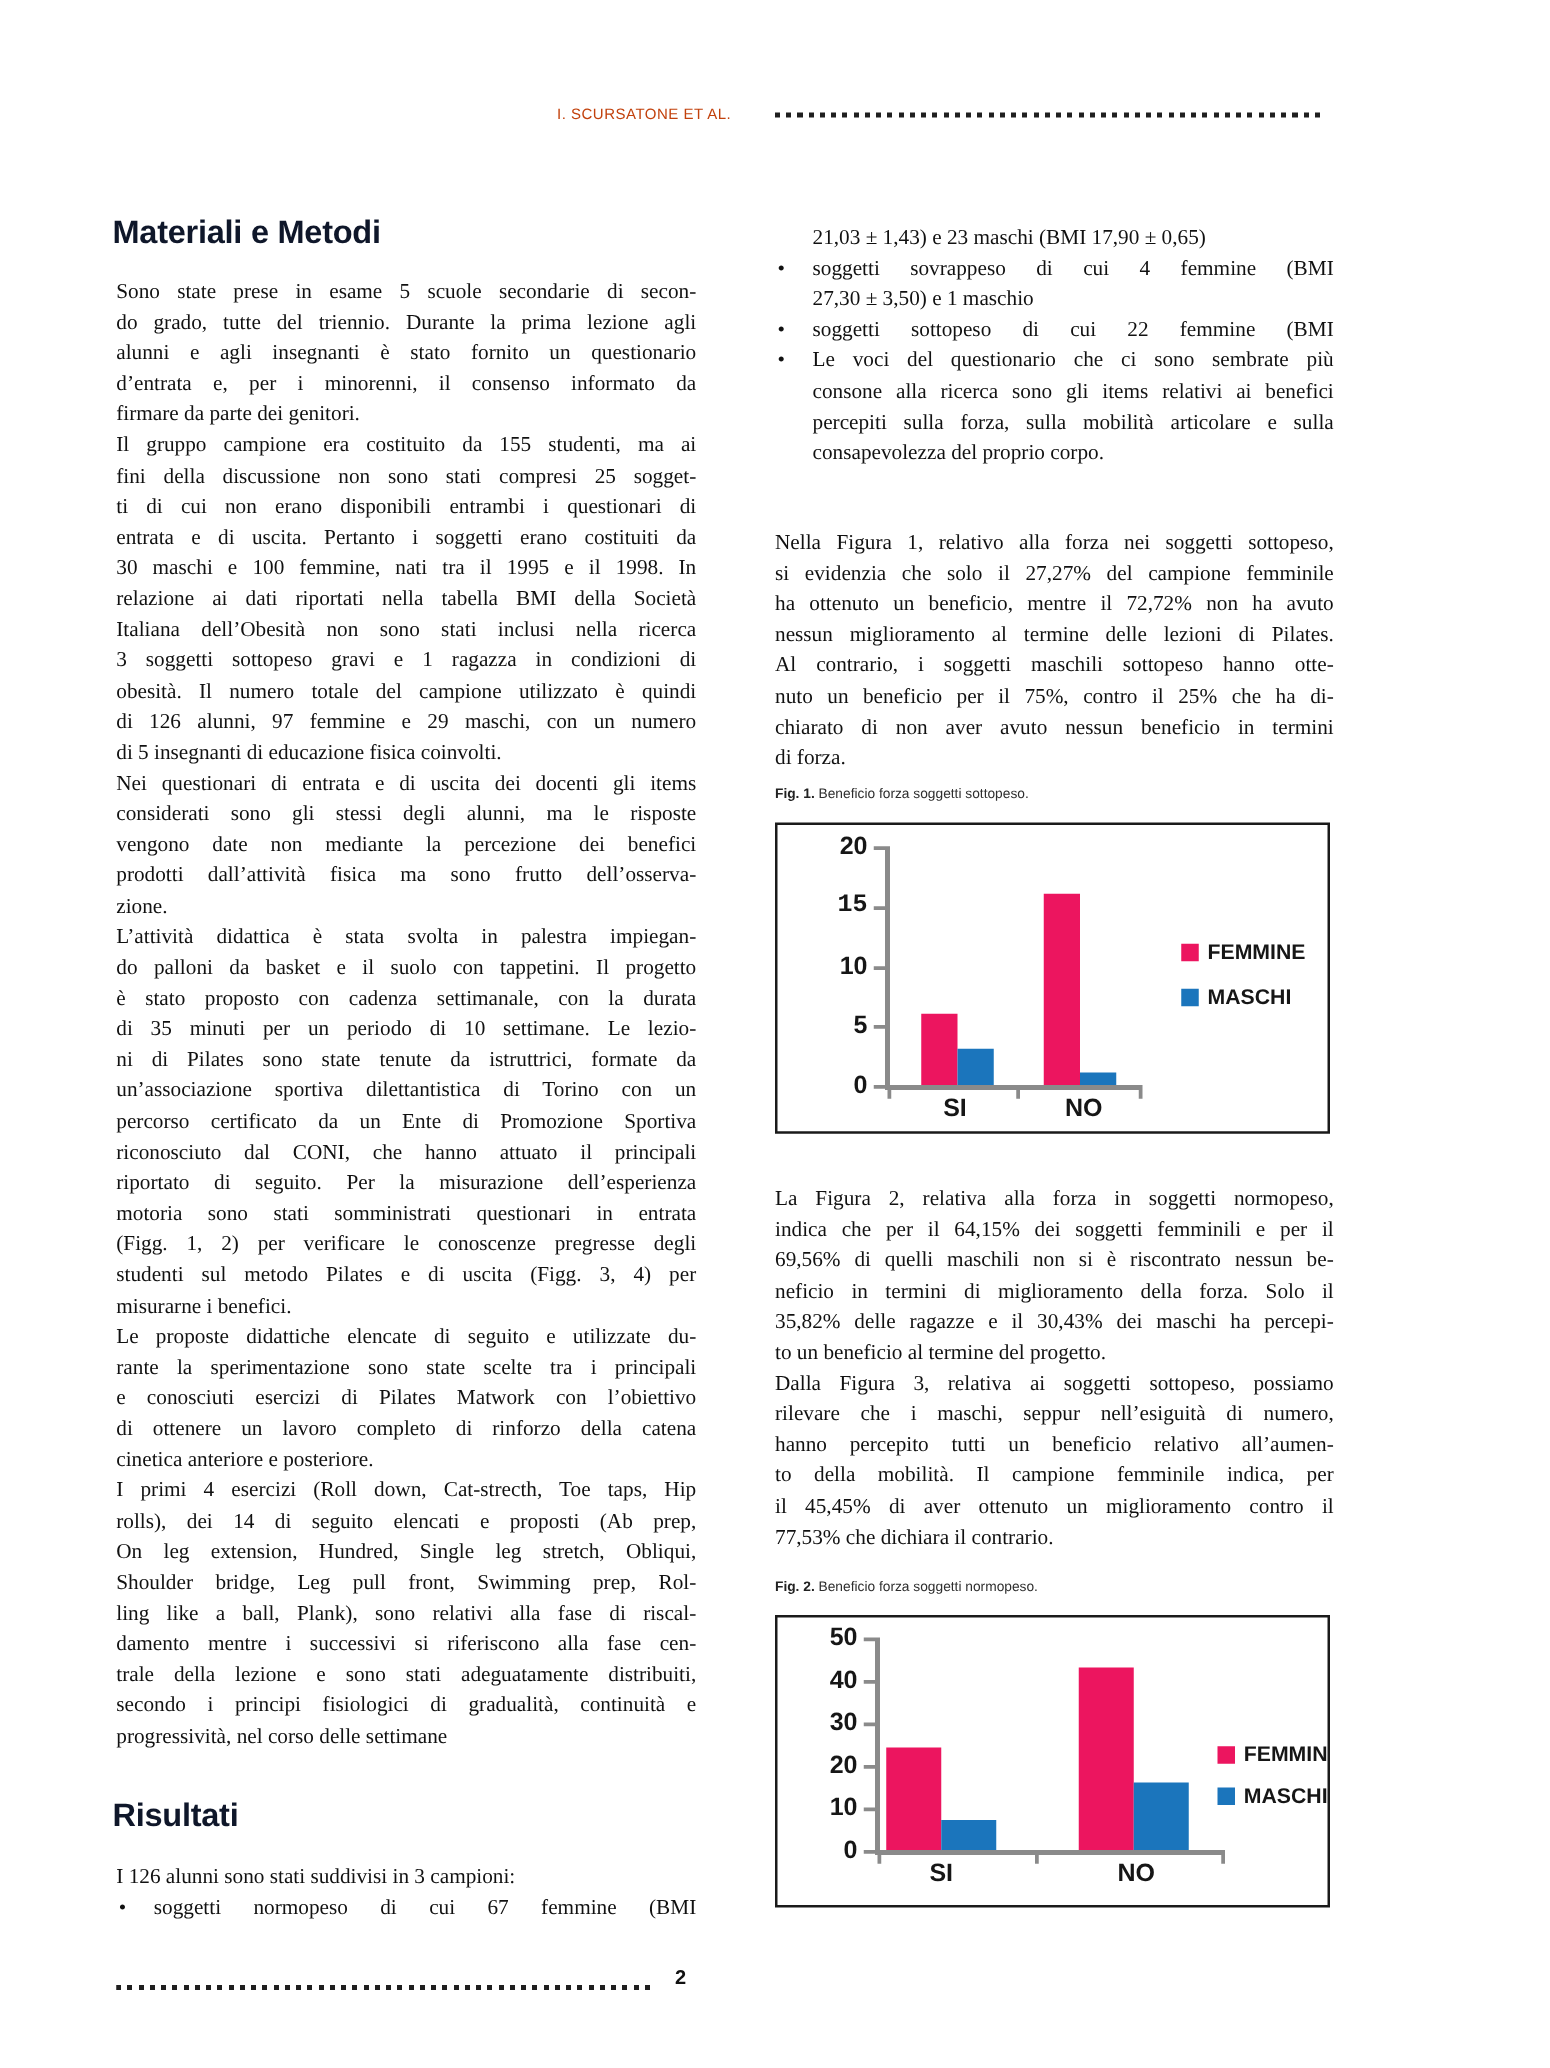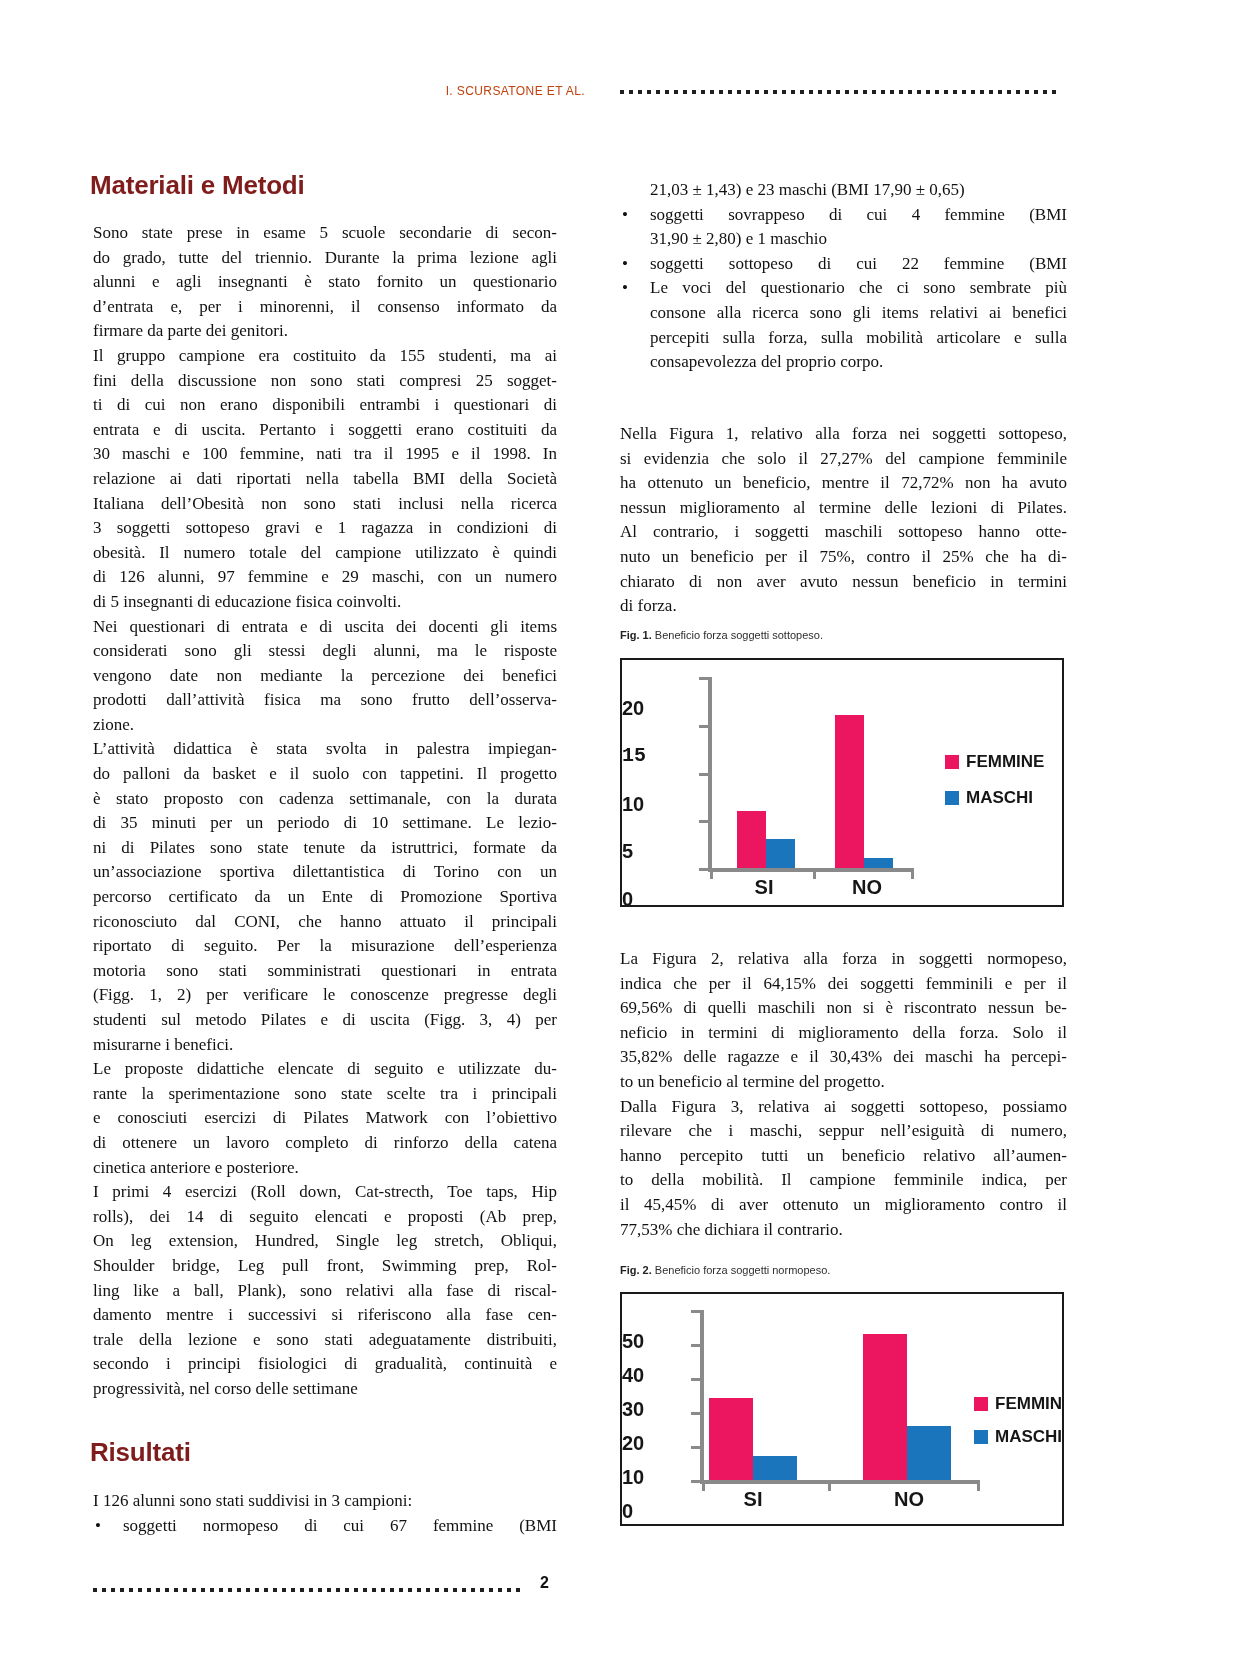--- a/index.html
+++ b/index.html
@@ -13,38 +13,38 @@
   .run-head{left:330px;top:84px;width:255px;text-align:right;
     font-family:"Liberation Sans","DejaVu Sans",sans-serif;
     font-size:12px;color:#c2410c;letter-spacing:.4px;}
   .dotline{height:4px;background-image:repeating-linear-gradient(90deg,#1f1f1f 0 4px,transparent 4px 9px);}
   .head-rule{left:620px;top:90px;width:440px;}
   .foot-rule{left:93px;top:1588px;width:431px;}
   .pageno{left:540px;top:1574px;font-family:"Liberation Sans","DejaVu Sans",sans-serif;
     font-size:16px;font-weight:bold;color:#111;}
   
   .h1{font-family:"Liberation Sans","DejaVu Sans",sans-serif;
-    font-size:26px;font-weight:bold;color:#7f1d1d;letter-spacing:-.2px;}
+    font-size:26px;font-weight:bold;color:#0f172a;letter-spacing:-.2px;}
   
   .col{font-size:17px;line-height:24.6px;}
   .tline{white-space:nowrap;overflow:hidden;text-align:justify;text-align-last:justify;}
   .tline.tlast{text-align-last:left;}
   .tline.force-just{text-align-last:justify;}
   .b-item{position:relative;padding-left:30px;}
   .b-dot{position:absolute;left:2px;top:0;}
   .indent30{padding-left:30px;}
   
   .figcap{font-family:"Liberation Sans","DejaVu Sans",sans-serif;
     font-size:11px;color:#2e2e2e;}
   .figcap b{color:#222;}
   
   .chart-box{position:absolute;border:2px solid #1a1a1a;background:#fff;overflow:hidden;}
   .c-el{position:absolute;}
   .c-ylab{font-family:"Liberation Sans","DejaVu Sans",sans-serif;font-size:20px;font-weight:bold;
-    color:#161616;text-align:left;height:24px;line-height:24px;margin-top:31px;}
+    color:#161616;text-align:right;height:24px;line-height:24px;}
   .c-cat{font-family:"Liberation Sans","DejaVu Sans",sans-serif;font-size:20px;font-weight:bold;
     color:#161616;text-align:center;}
   .c-leg{font-family:"Liberation Sans","DejaVu Sans",sans-serif;font-size:17px;font-weight:bold;
     color:#161616;white-space:nowrap;}
 </style>
 </head>
 <body>
 
 <div class="page">
 
@@ -112,21 +112,21 @@
     <span class="b-dot">•</span>
     <div class="tline force-just">soggetti normopeso di cui 67 femmine (BMI</div>
   </div>
 
   <div class="abs col" style="left:620px;top:178px;width:447px;">
     <div class="indent30 tline tlast">21,03 ± 1,43) e 23 maschi (BMI 17,90 ± 0,65)</div>
     <div class="b-item">
       <span class="b-dot">•</span>
       <div>
           <div class="tline">soggetti sovrappeso di cui 4 femmine (BMI</div>
-          <div class="tline tlast">31,90 ± 2,80) e 1 maschio</div>
+          <div class="tline tlast">27,30 ± 3,50) e 1 maschio</div>
         </div>
     </div>
     <div class="b-item">
       <span class="b-dot">•</span>
       <div>
           <div class="tline">soggetti sottopeso di cui 22 femmine (BMI</div>
         </div>
     </div>
     <div class="b-item">
       <span class="b-dot">•</span>

